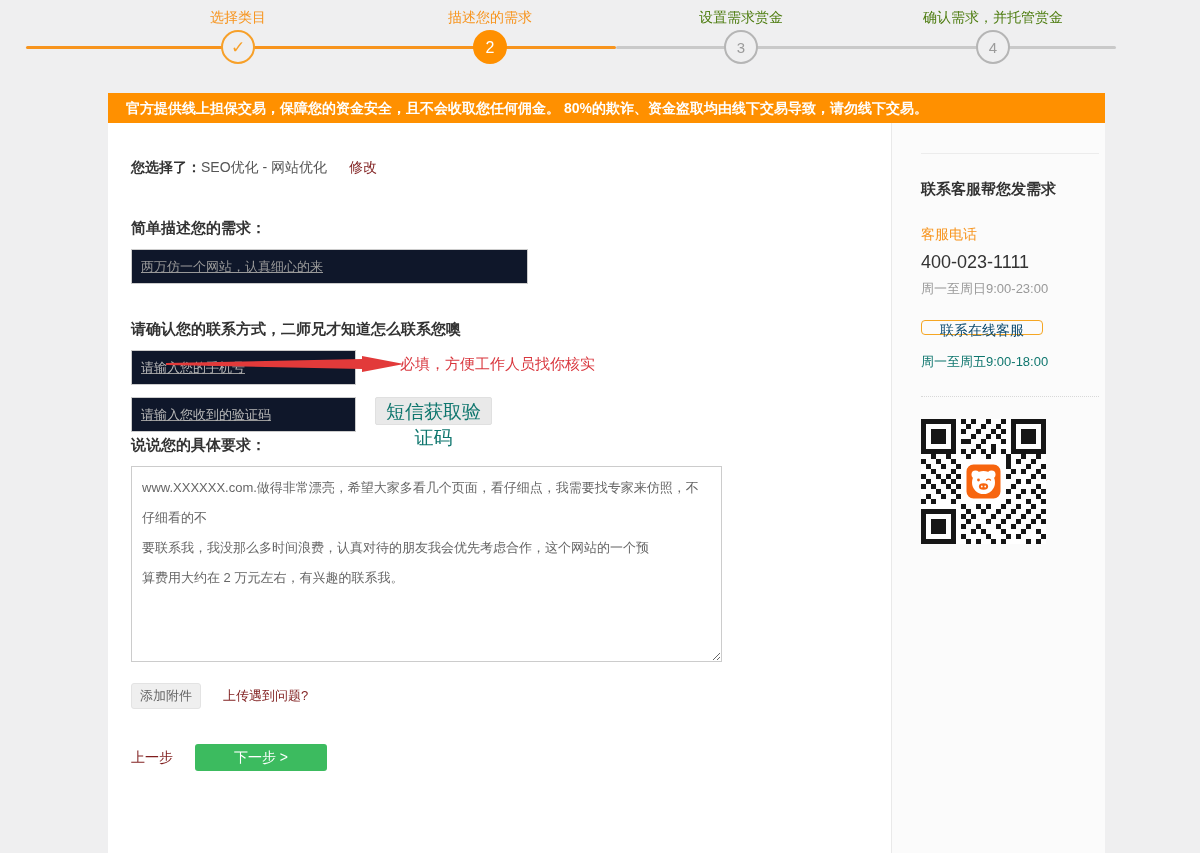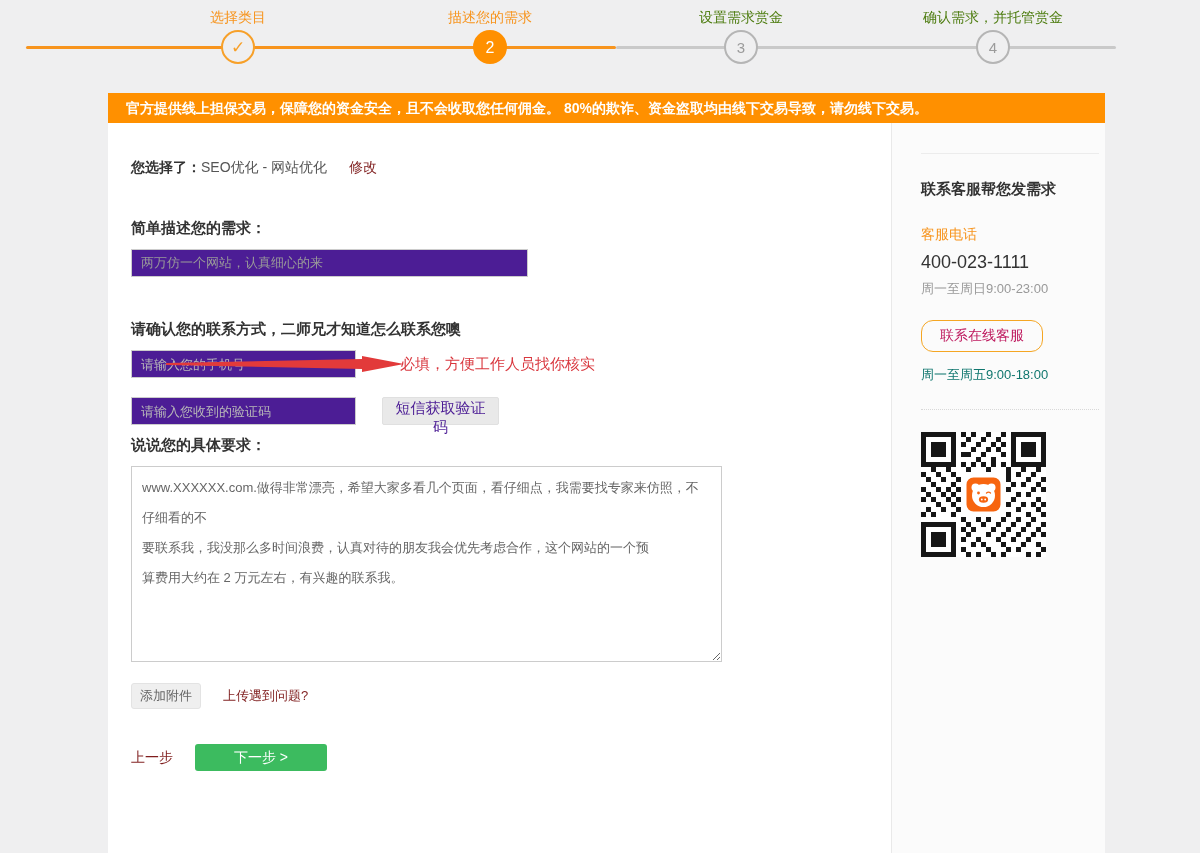--- a/index.html
+++ b/index.html
@@ -34,30 +34,30 @@
   
   .form-area{position:absolute;left:0;top:30px;width:783px;bottom:0;}
   .abs{position:absolute;}
   .selected-row{top:36px;left:23px;font-size:14px;color:#333;}
   .selected-row b{font-weight:bold;color:#333;}
   .selected-row .val{color:#555;}
   .lnk{color:#7f1d1d;text-decoration:none;cursor:pointer;}
   .selected-row .lnk{margin-left:22px;}
   .h-bold{font-size:15px;font-weight:bold;color:#333;}
   .txt-input{
-    box-sizing:border-box;border:1px solid #ccc;background:#4c1d95;height:28px;
+    box-sizing:border-box;border:1px solid #ccc;background:#0f172a;height:35px;
     font-size:13px;color:#999;padding:0 9px;outline:none;
     font-family:"Liberation Sans","DejaVu Sans",sans-serif;
+    text-decoration:underline;
   }
   .txt-input::placeholder{color:#b8b8b8;}
   .sms-btn{
-    box-sizing:border-box;border:1px solid #e0e0e0;background:#e9e9e9;color:#4c1d95;
-    font-size:15px;height:28px;width:117px;border-radius:2px;cursor:pointer;
+    box-sizing:border-box;border:1px solid #e0e0e0;background:#e9e9e9;color:#0f766e;
+    font-size:19px;height:28px;width:117px;border-radius:2px;cursor:pointer;
     font-family:"Liberation Sans","DejaVu Sans",sans-serif;
-    margin-left:7px;
   }
   .detail-box{
     box-sizing:border-box;border:1px solid #ccc;width:591px;height:196px;
     font-size:13px;color:#666;line-height:30px;padding:6px 10px;outline:none;
     font-family:"Liberation Sans","DejaVu Sans",sans-serif;resize:both;
   }
   .annotation{color:#d9373e;font-size:15px;white-space:nowrap;}
   .attach-row{display:flex;align-items:center;font-size:13px;}
   .attach-btn{
     background:#efefef;border:1px solid #e3e3e3;border-radius:3px;color:#666;
@@ -77,22 +77,22 @@
   .sidebar{
     position:absolute;left:783px;top:30px;right:0;bottom:0;background:#fbfbfb;
     border-left:1px solid #e9e9e9;box-sizing:border-box;padding-left:29px;
   }
   .sb-topline{margin-top:30px;width:178px;border-top:1px solid #ececec;}
   .sb-title{margin-top:26px;font-size:15px;font-weight:bold;color:#333;}
   .sb-phone-label{margin-top:27px;font-size:14px;color:#f7941d;}
   .sb-phone{margin-top:8px;font-size:18px;color:#333;}
   .sb-hours{margin-top:7px;font-size:13px;color:#999;}
   .sb-online-btn{
-    margin-top:22px;width:122px;height:32px;background:transparent;
-    border:1px solid #f5a623;border-radius:12px;color:#be185d;font-size:14px;cursor:pointer;
+    margin-top:22px;width:122px;height:15px;background:transparent;
+    border:1px solid #f5a623;border-radius:4px;color:#0c4a6e;font-size:14px;cursor:pointer;
     font-family:"Liberation Sans","DejaVu Sans",sans-serif;
   }
   .sb-hours2{margin-top:14px;font-size:13px;color:#0f766e;}
   .sb-dotted{margin-top:25px;width:178px;border-top:1px dotted #d8d8d8;}
   .qr{margin-top:22px;width:125px;height:125px;display:block;}
 </style>
 </head>
 <body>
 
 <div class="steps">

